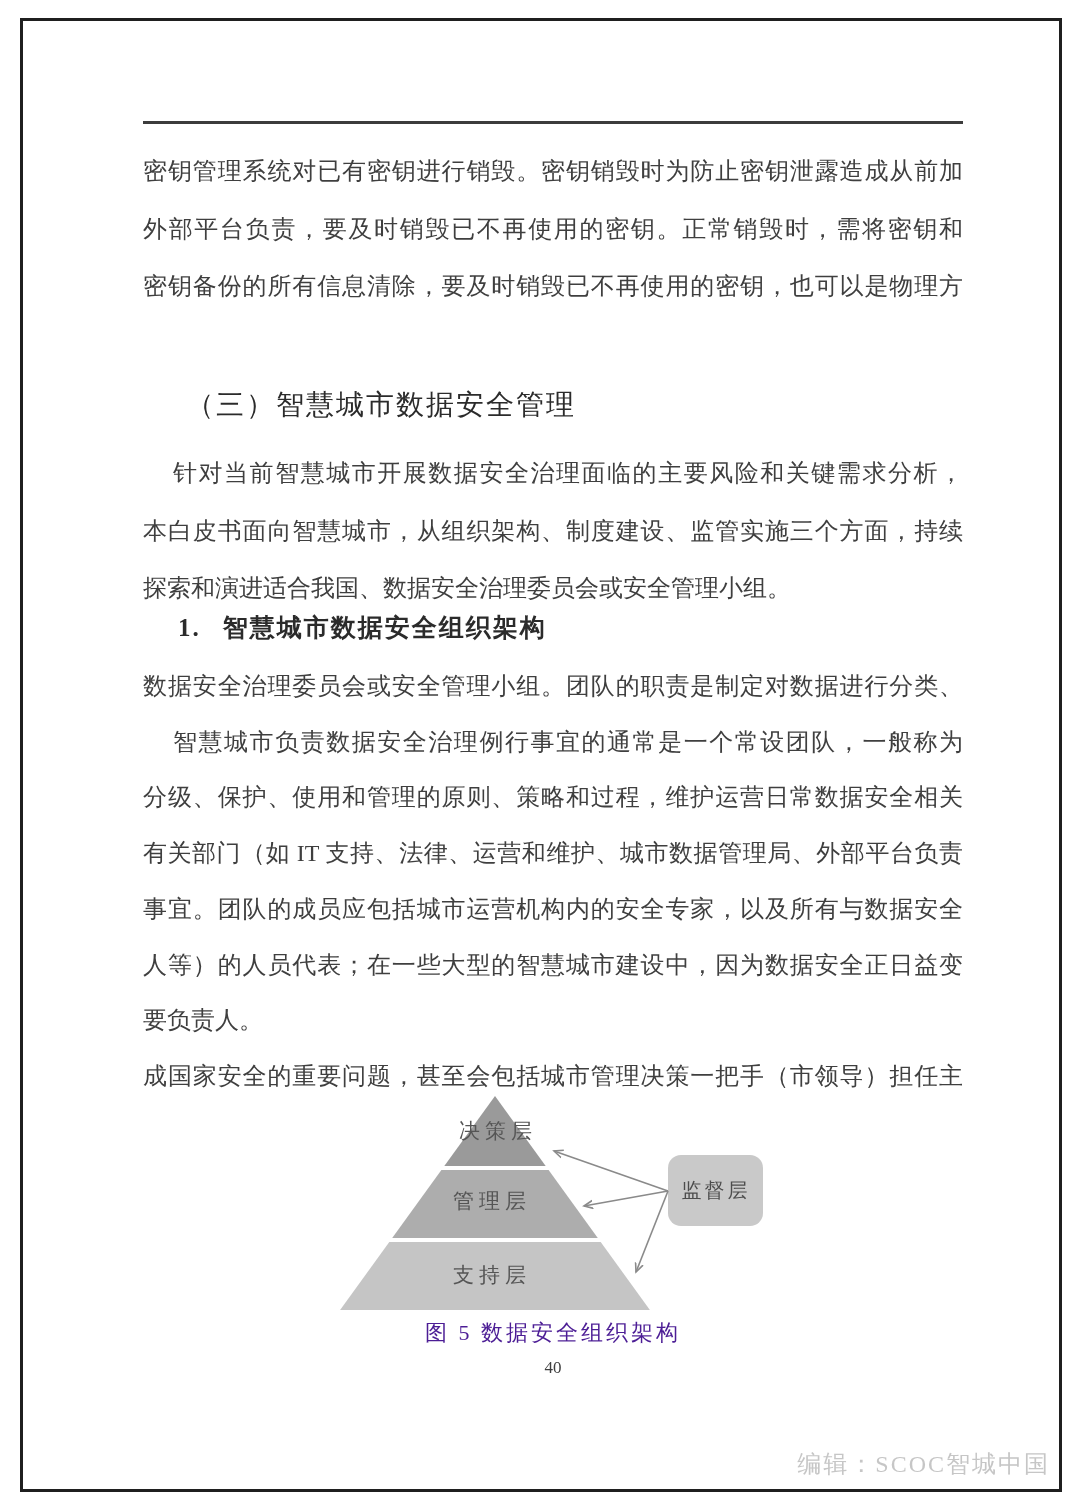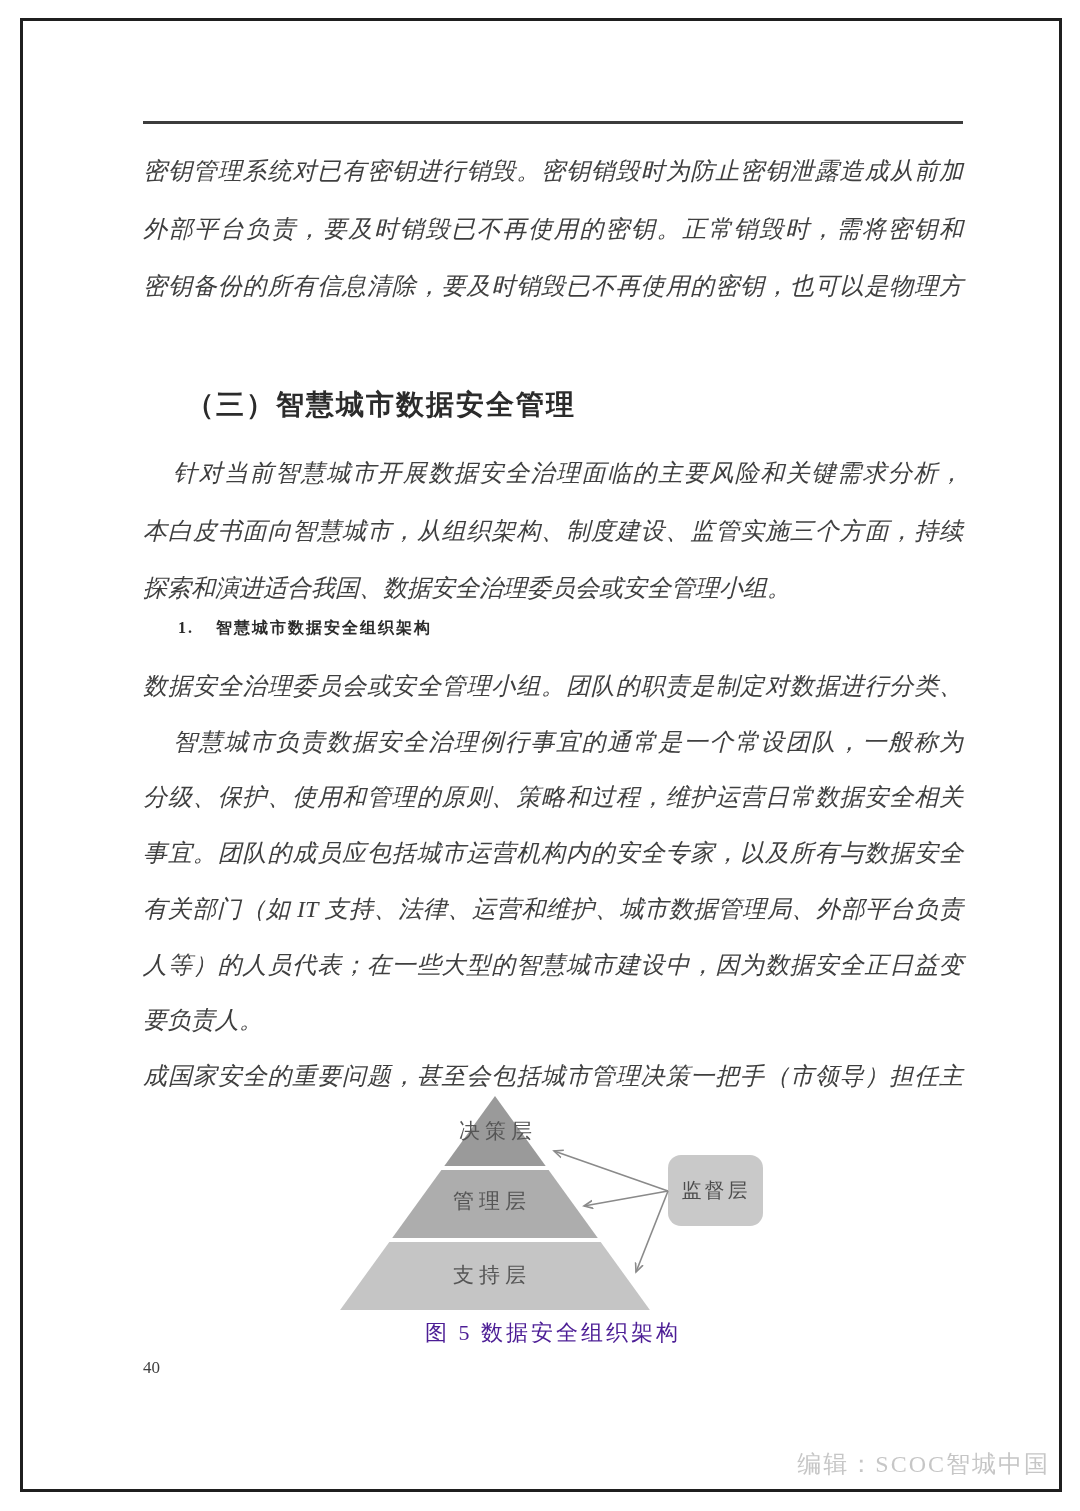--- a/index.html
+++ b/index.html
@@ -1,36 +1,36 @@
 <!DOCTYPE html>
 <html><head>
 <meta charset="utf-8">
 <style>
   html,body{margin:0;padding:0;background:#ffffff;}
   .canvas{position:relative;width:1080px;height:1511px;background:#ffffff;overflow:hidden;
           font-family:"Liberation Serif","DejaVu Serif",serif;color:#3f3f3f;}
   .frame{position:absolute;left:20px;top:18px;width:1042px;height:1474px;
          border:3px solid #1f1f1f;box-sizing:border-box;}
   .hrule{position:absolute;left:143px;top:121px;width:820px;height:3px;background:#3c3c3c;}
-  .para{position:absolute;left:143px;width:820px;font-size:24px;color:#3f3f3f;font-style:italic;}
+  .para{position:absolute;left:143px;width:820px;font-size:24px;color:#3f3f3f;}
   .p1{top:143px;line-height:57.5px;}
   .p2{top:445px;line-height:57.5px;}
   .p3{top:659px;line-height:55.7px;}
   .tline{text-align:left;white-space:nowrap;}
   .jl{text-align:justify;text-align-last:justify;white-space:normal;}
   .indent{text-indent:30px;}
   .heading{position:absolute;left:186px;top:385px;margin:0;font-size:28px;line-height:40px;
-           font-weight:bold;color:#2b2b2b;letter-spacing:2px;}
-  .subheading{position:absolute;left:178px;top:610px;font-size:16px;line-height:36px;
+           font-weight:normal;color:#2b2b2b;letter-spacing:2px;}
+  .subheading{position:absolute;left:178px;top:610px;font-size:25px;line-height:36px;
               font-weight:bold;color:#2b2b2b;letter-spacing:2px;}
   .subheading .shgap{margin-left:22px;}
   .figure{position:absolute;left:320px;top:1088px;width:470px;height:232px;}
   .caption{position:absolute;left:143px;top:1318px;width:820px;text-align:center;
            font-size:22px;color:#4c1d95;letter-spacing:3px;}
-  .pagenum{position:absolute;left:143px;top:1358px;width:820px;
+  .pagenum{position:absolute;left:143px;top:1358px;width:820px;text-align:center;
            font-size:17px;color:#3f3f3f;}
   .watermark{position:absolute;right:30px;top:1448px;font-size:24px;color:#c6c6c6;
              letter-spacing:2px;}
   .pyr-label{font-size:21px;letter-spacing:5px;fill:#555555;}
   .box-label{font-size:20px;letter-spacing:3px;fill:#4d4d4d;}
 </style>
 </head>
 <body>
 
 <div class="canvas">
@@ -53,22 +53,22 @@
   </div>
 
   <div class="subheading">
     <span>1.</span><span class="shgap">智慧城市数据安全组织架构</span>
   </div>
 
   <div class="para p3">
     <div class="tline jl">数据安全治理委员会或安全管理小组。团队的职责是制定对数据进行分类、</div>
     <div class="tline jl indent">智慧城市负责数据安全治理例行事宜的通常是一个常设团队，一般称为</div>
     <div class="tline jl">分级、保护、使用和管理的原则、策略和过程，维护运营日常数据安全相关</div>
+    <div class="tline jl">有关部门（如 IT 支持、法律、运营和维护、城市数据管理局、外部平台负责</div>
     <div class="tline jl">事宜。团队的成员应包括城市运营机构内的安全专家，以及所有与数据安全</div>
-    <div class="tline jl">有关部门（如 IT 支持、法律、运营和维护、城市数据管理局、外部平台负责</div>
     <div class="tline jl">人等）的人员代表；在一些大型的智慧城市建设中，因为数据安全正日益变</div>
     <div class="tline">要负责人。</div>
     <div class="tline jl">成国家安全的重要问题，甚至会包括城市管理决策一把手（市领导）担任主</div>
   </div>
 
   <div class="figure">
     <svg width="470" height="232" viewBox="0 0 470 232" xmlns="http://www.w3.org/2000/svg">
       <defs>
         <marker id="ah" markerWidth="14" markerHeight="14" refX="9" refY="5" orient="auto" markerUnits="userSpaceOnUse">
           <path d="M0,1 L9,5 L0,9" fill="none" stroke="#8a8a8a" stroke-width="1.6"></path>

